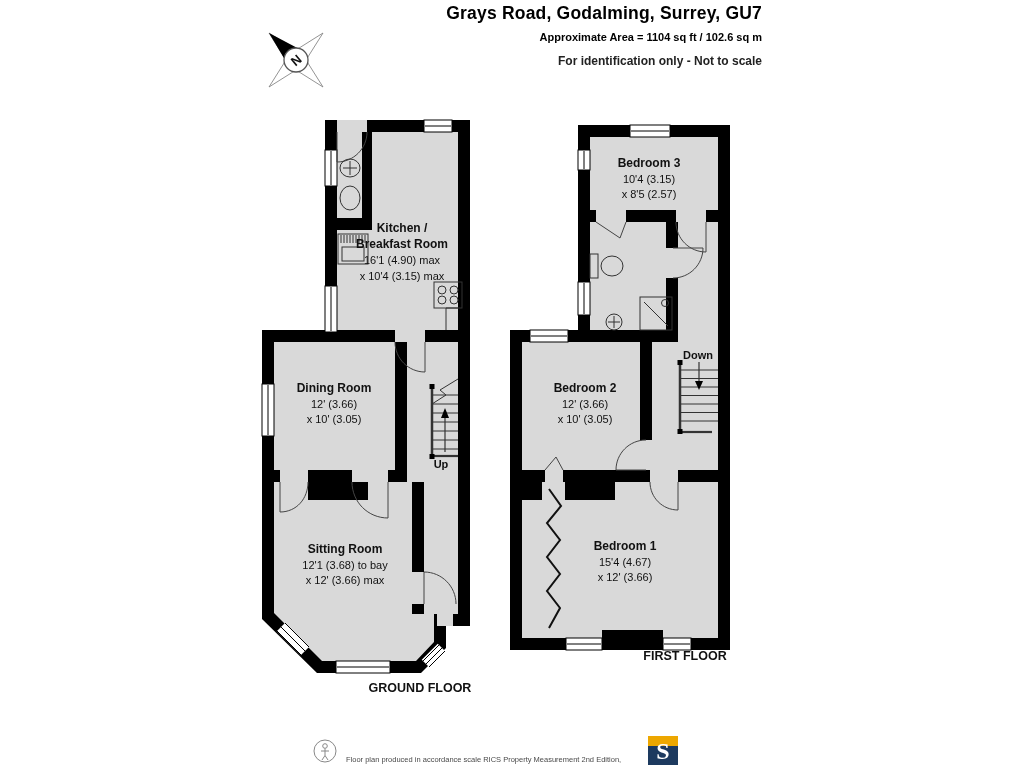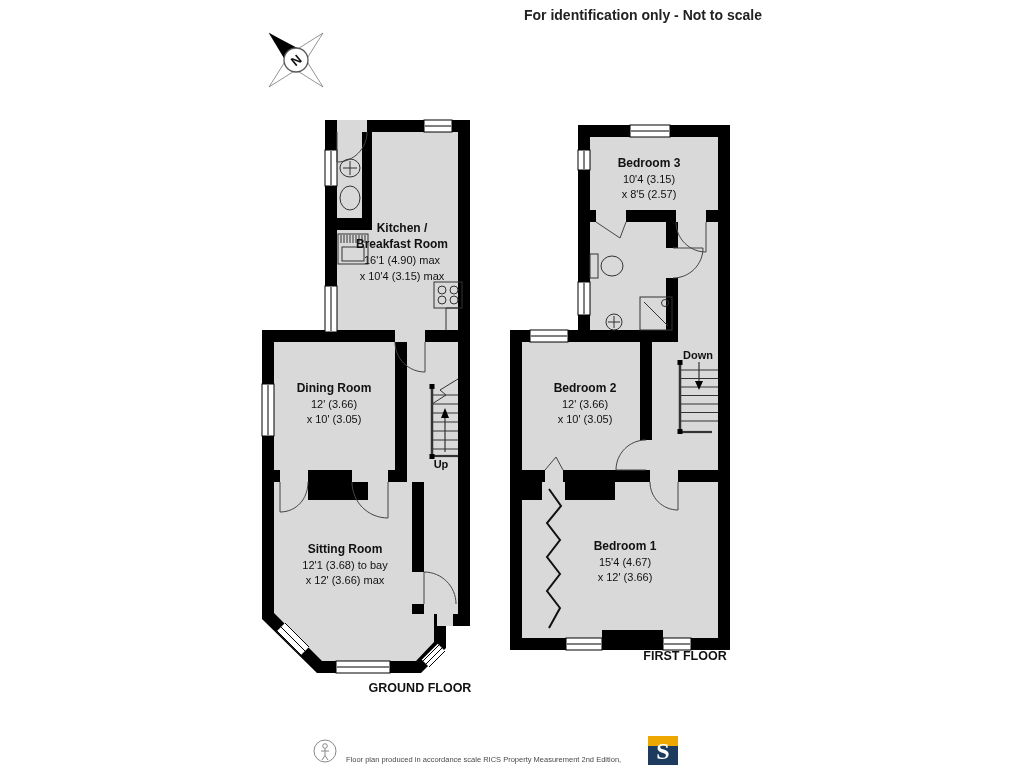--- a/index.html
+++ b/index.html
@@ -1,21 +1,21 @@
 <!DOCTYPE html>
 <html><head>
 <meta charset="utf-8">
 <style>
   html,body{margin:0;padding:0;}
   body{width:1024px;height:768px;background:#ffffff;position:relative;overflow:hidden;
        font-family:"Liberation Sans", sans-serif;color:#000;}
   .header{position:absolute;top:3px;right:262px;text-align:right;}
   .title{font-size:17.5px;font-weight:bold;letter-spacing:.2px;}
   .area{font-size:11px;font-weight:bold;margin-top:7px;}
-  .note{font-size:14px;font-weight:bold;color:#222;margin-top:4px;}
+  .note{font-size:12px;font-weight:bold;color:#222;margin-top:11px;}
   .plansvg{position:absolute;left:0;top:0;}
   .plansvg text{text-anchor:middle;fill:#111;}
   .rname{font:bold 12px "Liberation Sans",sans-serif;}
   .rdim{font:11px "Liberation Sans",sans-serif;}
   .floorlbl{font:bold 12.5px "Liberation Sans",sans-serif;fill:#1a1a1a;}
   .stairlbl{font:bold 11px "Liberation Sans",sans-serif;}
   .nlbl{font:bold 13px "Liberation Sans",sans-serif;}
   .walls rect{fill:#000;}
   .win rect{fill:#fff;stroke:#000;stroke-width:1;}
   .win line{stroke:#000;stroke-width:1;}
@@ -26,20 +26,22 @@
   .stairs polygon{fill:#000;stroke:none;}
   .fix ellipse,.fix circle,.fix rect,.fix line,.fix path{stroke:#333;stroke-width:1;fill:none;}
   .footer{position:absolute;left:312px;top:737px;display:flex;align-items:flex-start;}
   .ftext{margin-left:8px;font-size:7.5px;line-height:9px;color:#4a4a4a;white-space:pre;}
   .logo{position:absolute;left:648px;top:736px;}
 </style>
 </head>
 <body>
 
 <div class="header">
+  <div class="title">Grays Road, Godalming, Surrey, GU7</div>
+  <div class="area">Approximate Area = 1104 sq ft / 102.6 sq m</div>
   <div class="note">For identification only - Not to scale</div>
 </div>
 
 <svg class="plansvg" width="1024" height="768" viewBox="0 0 1024 768">
 
   <g>
     <line x1="269" y1="33" x2="323" y2="87" stroke="#aaa" stroke-width="0.8"></line>
     <line x1="323" y1="33" x2="269" y2="87" stroke="#aaa" stroke-width="0.8"></line>
     <polygon points="269,33 296,50 323,33 306,60 323,87 296,70 269,87 286,60" fill="#fff" stroke="#888" stroke-width="0.9"></polygon>
     <polygon points="269,33 303,51 288,65" fill="#000"></polygon>

